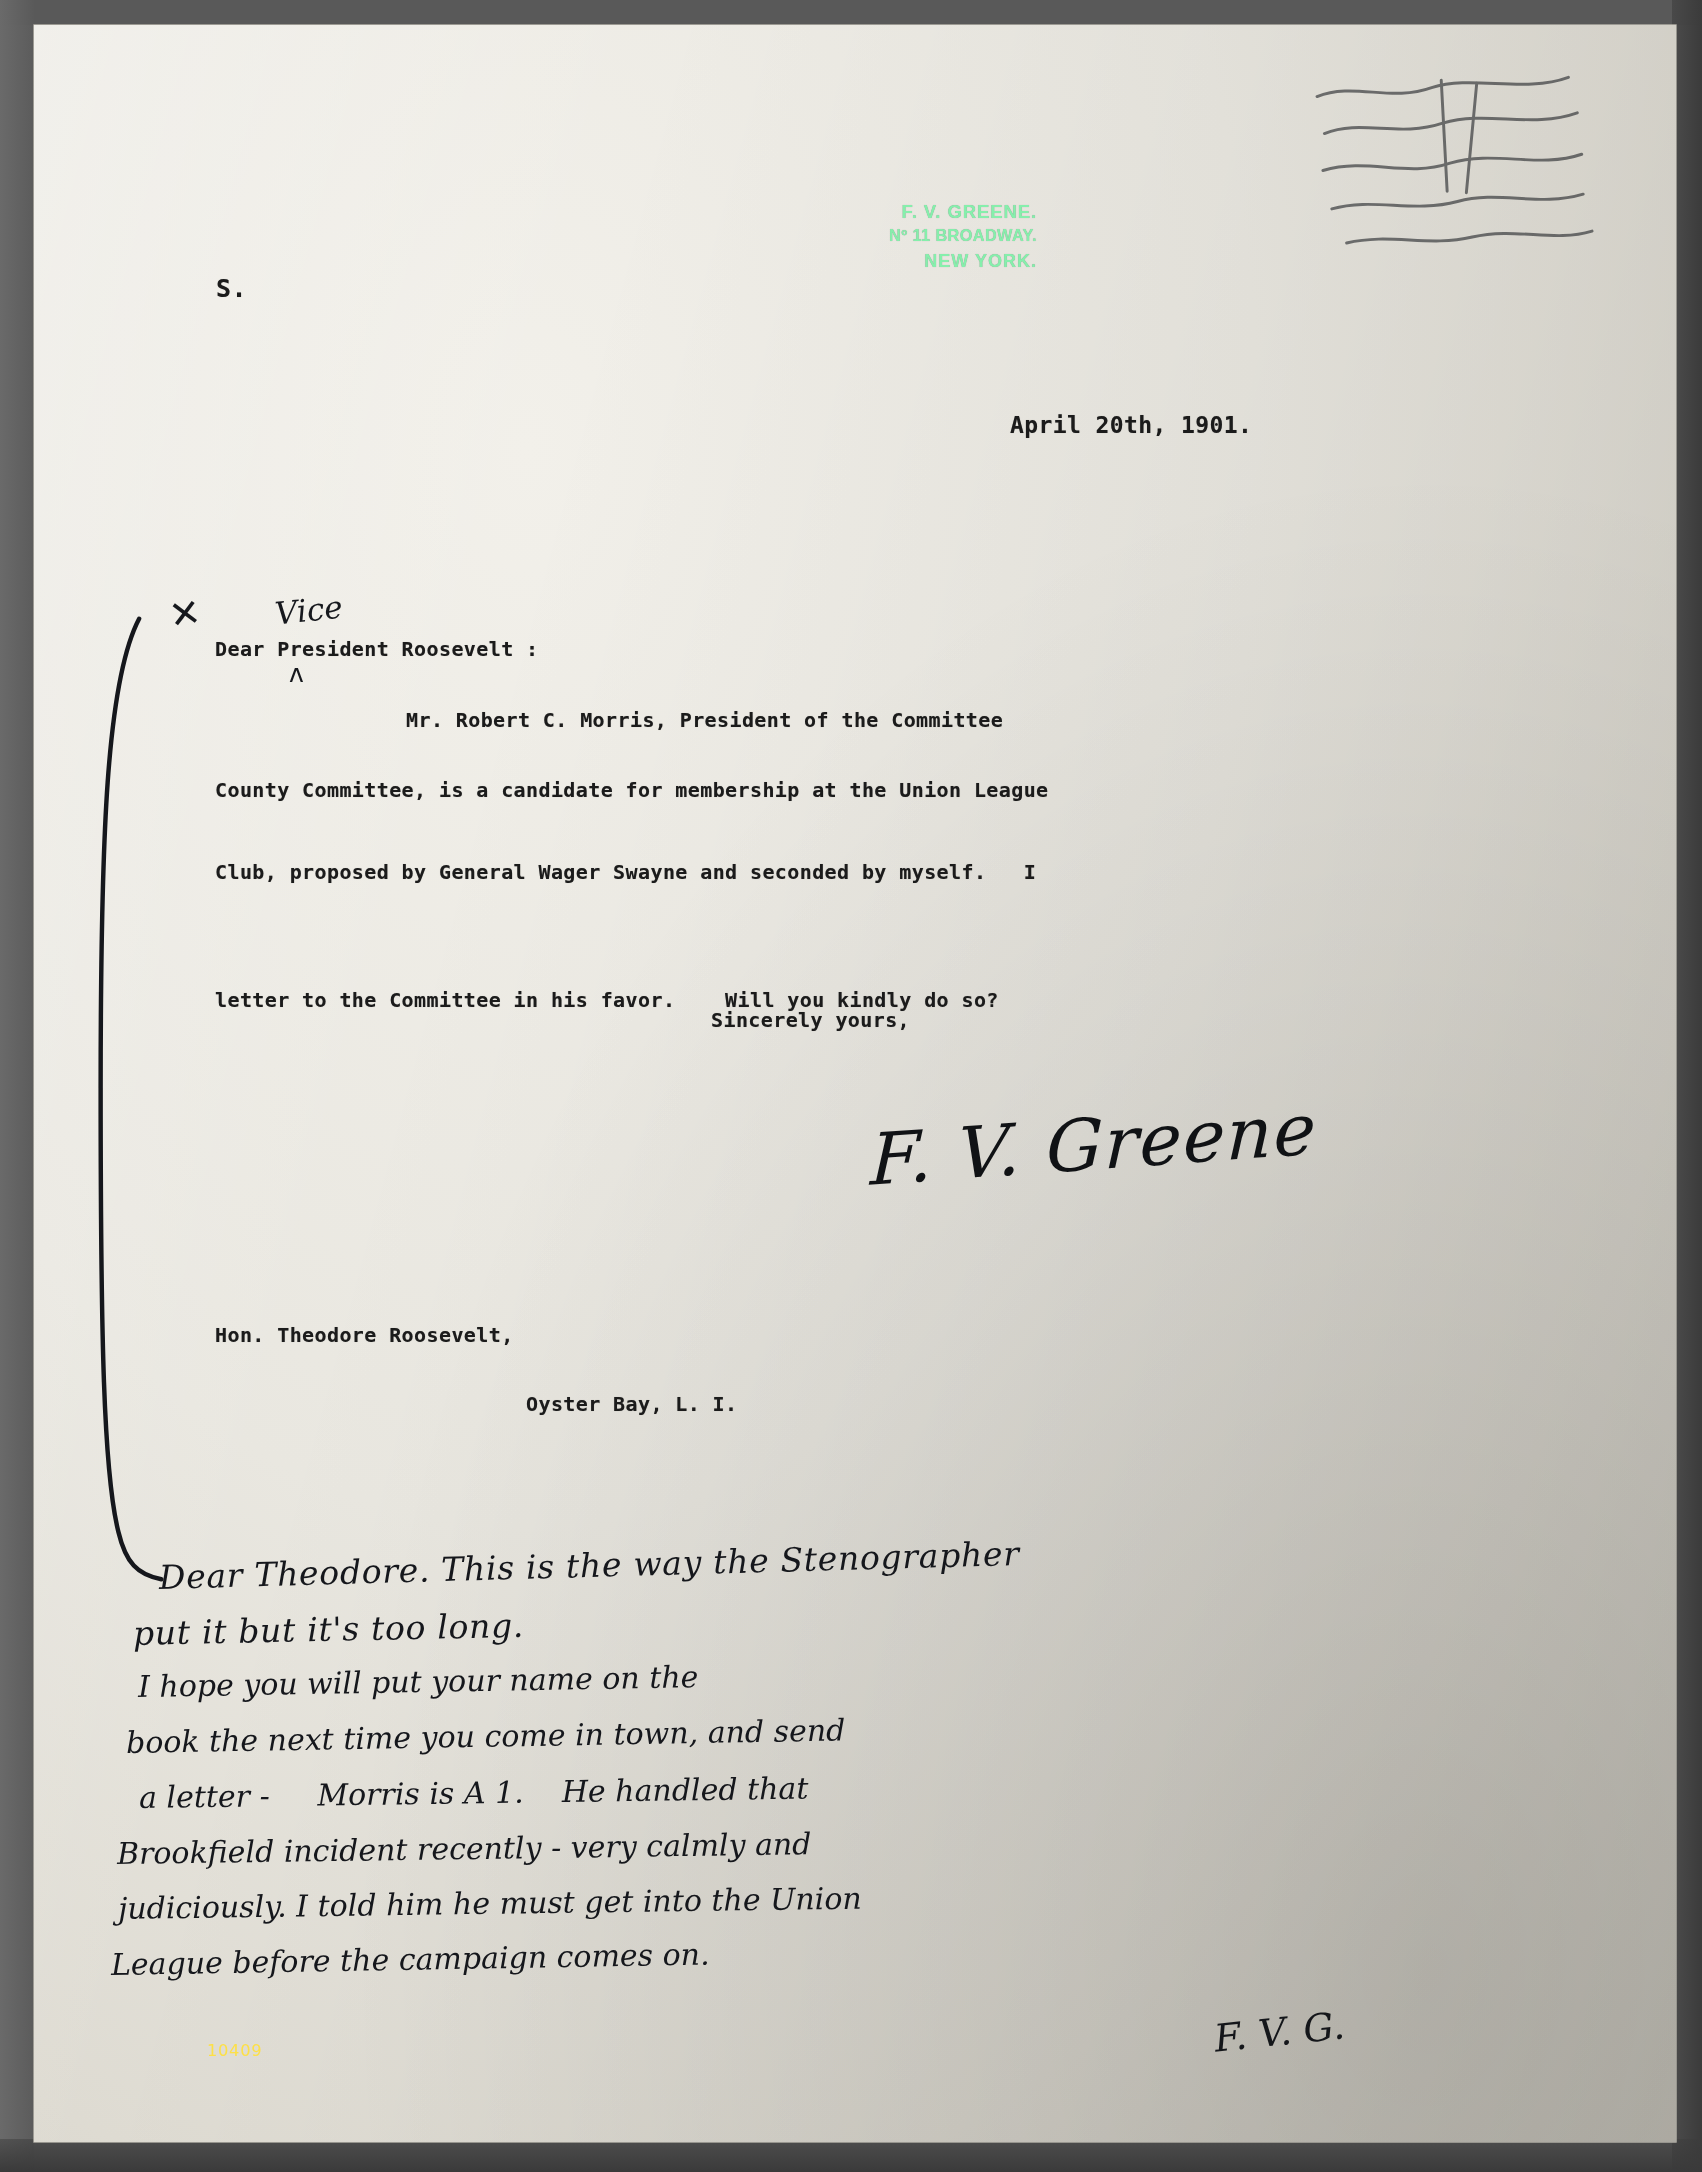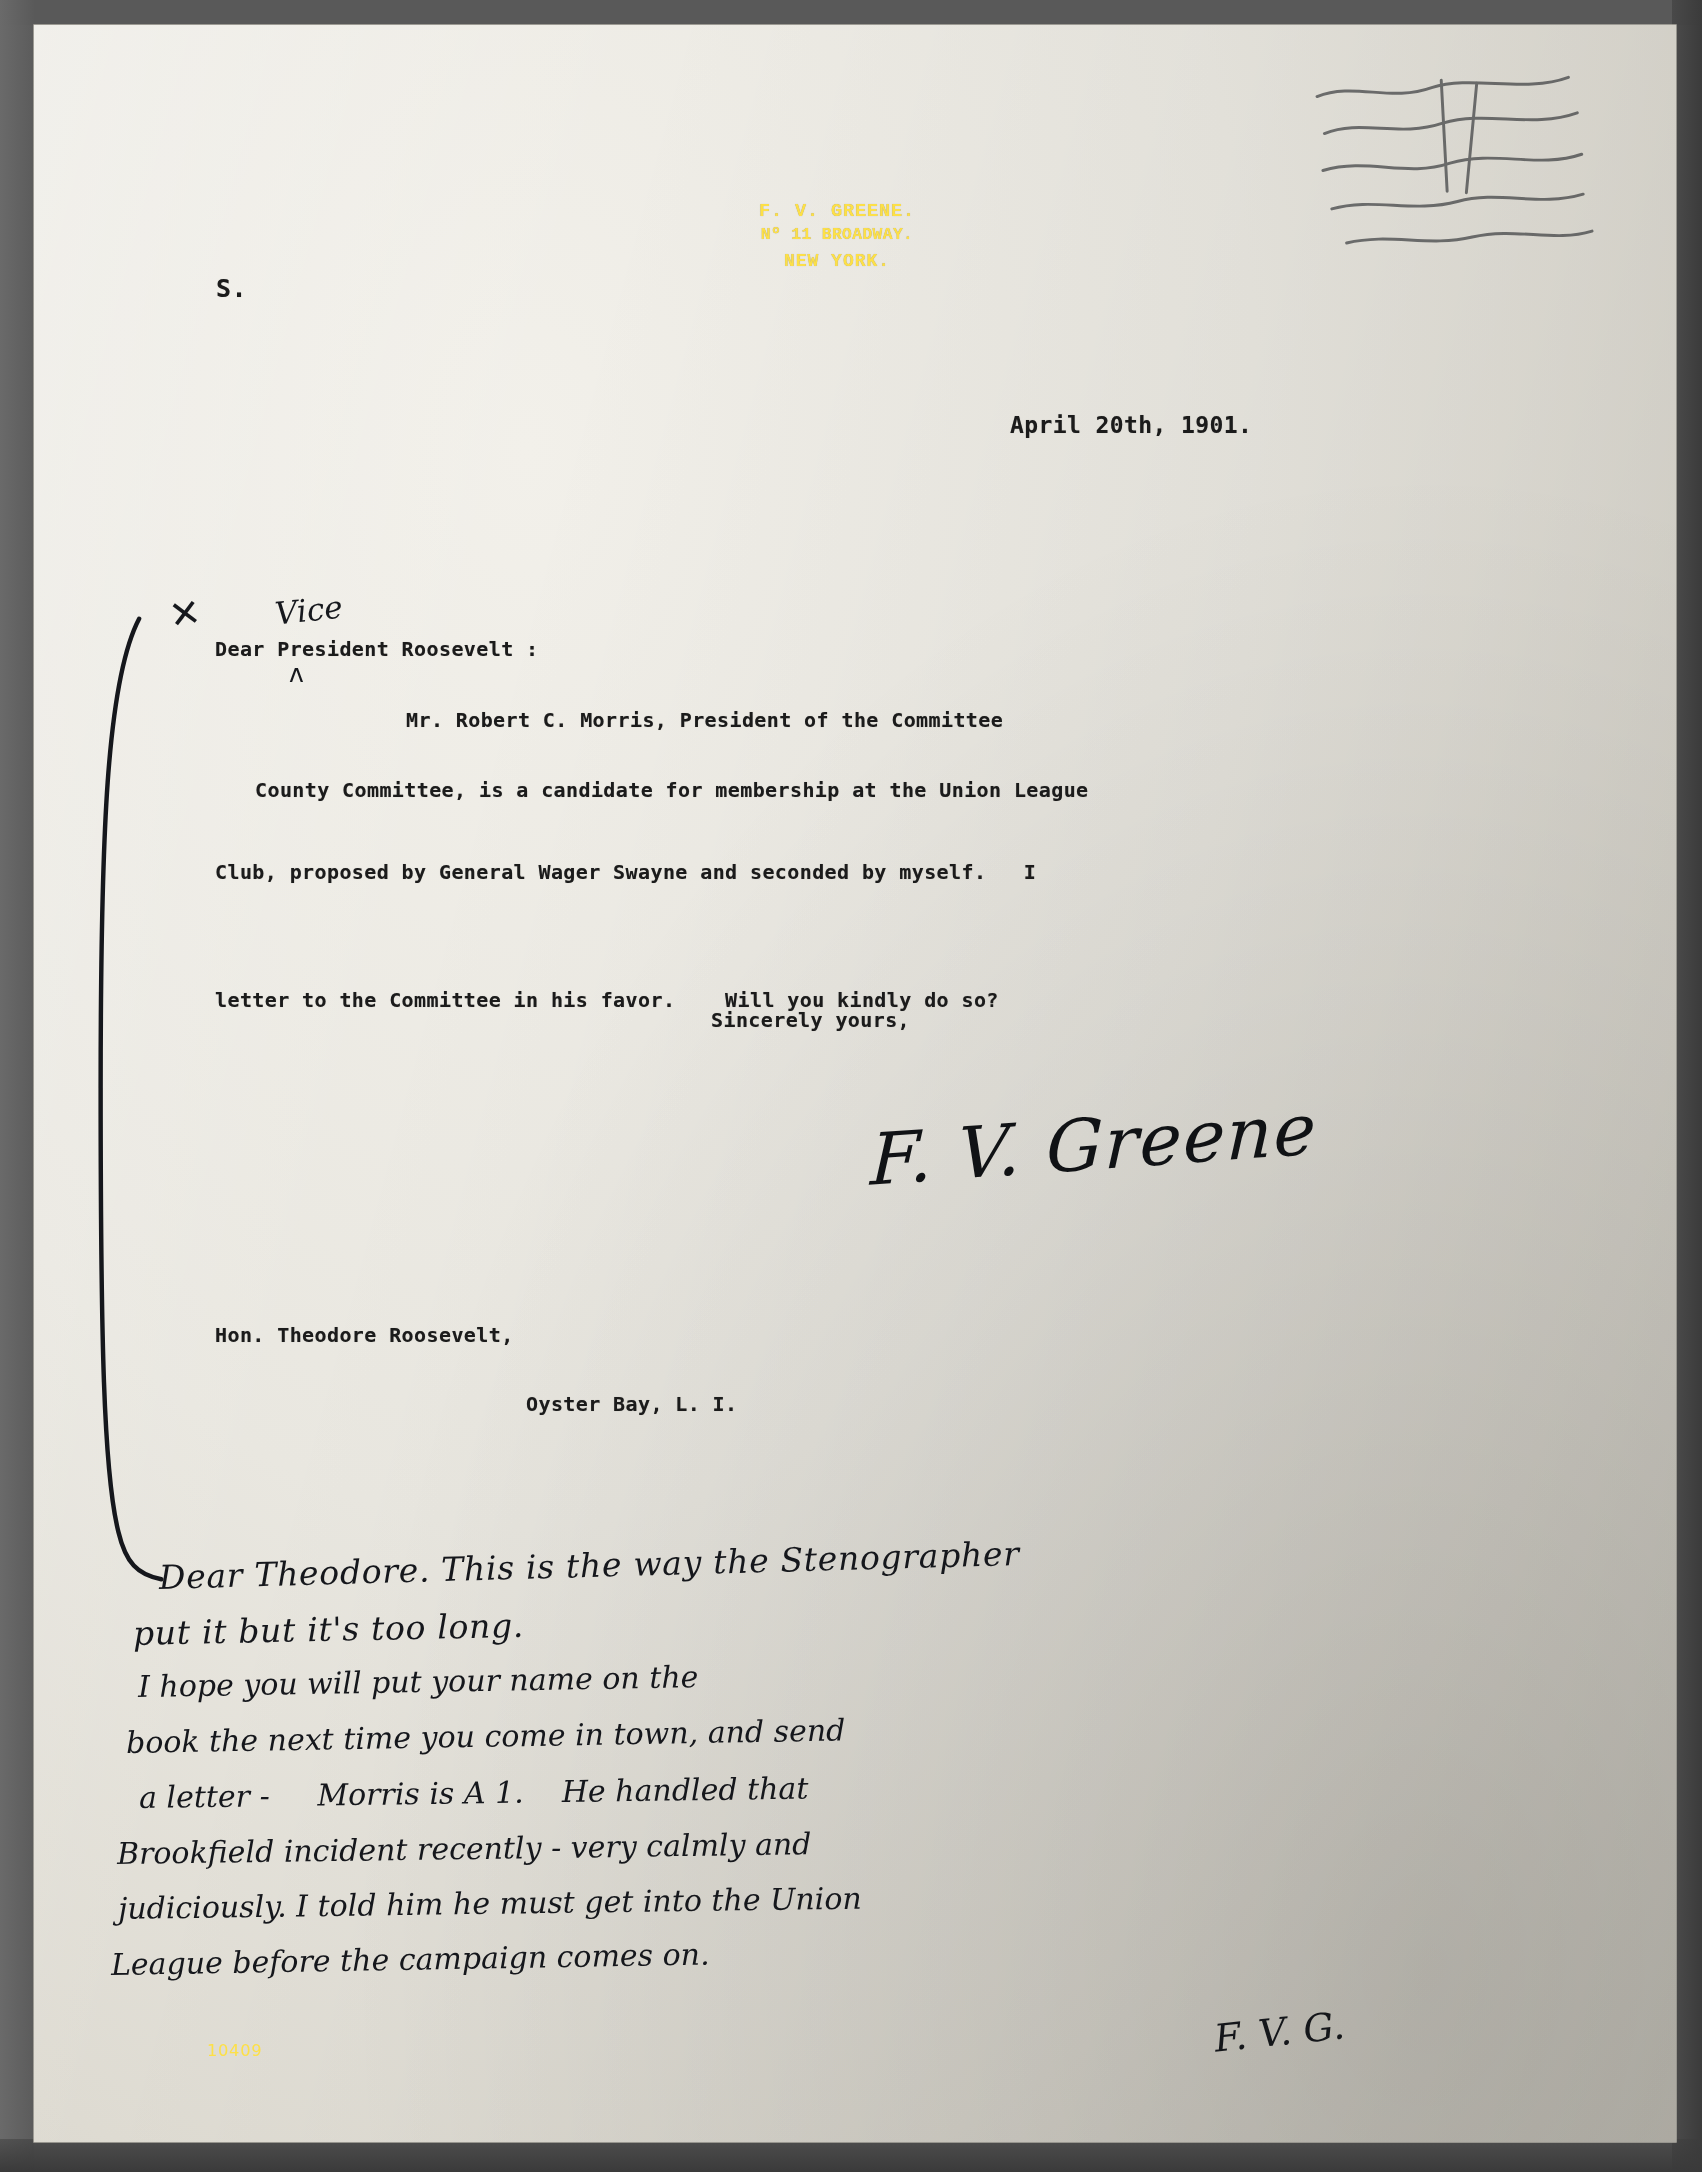--- a/index.html
+++ b/index.html
@@ -77,23 +77,23 @@
     position: absolute;
     color: #1b1b1b;
     font-family: "DejaVu Sans Mono", monospace;
     font-weight: bold;
     letter-spacing: 0.4px;
     white-space: pre;
     text-shadow: 0 0 0.7px rgba(0,0,0,0.35);
   }
   .letterhead {
     position: absolute;
-    text-align: center;
-    color: #fde047;
-    font-family: Liberation Mono, monospace;
+    text-align: right;
+    color: #86efac;
+    font-family: Liberation Sans, sans-serif;
     font-weight: bold;
     letter-spacing: 0.9px;
     line-height: 1.35;
     white-space: pre;
     text-shadow: 0 0 0.7px rgba(0,0,0,0.4);
   }
   #lh1 { font-size: 18.5px; }
   #lh2 { font-size: 16.3px; letter-spacing: 0.4px; }
   #lh3 { font-size: 18px; letter-spacing: 1px; }
 
@@ -229,21 +229,21 @@
     <path d="M88 6 C 44 90, 36 300, 36 640 C 36 980, 40 1160, 60 1240 C 70 1282, 86 1298, 118 1304" stroke="#15171c" stroke-width="6" fill="none" stroke-linecap="round"></path>
   </svg>
 
   <div class="xmark">✕</div>
   <div class="vice">Vice</div>
   <div class="caret">ʌ</div>
 
   <div class="typed body-line" style="left:215px; top:639px;">Dear President Roosevelt :</div>
 
   <div class="typed body-line" style="left:406px; top:710px;">Mr. Robert C. Morris, President of the Committee</div>
-  <div class="typed body-line" style="left:215px; top:780px;margin-left:40px;">County Committee, is a candidate for membership at the Union League</div>
+  <div class="typed body-line" style="left:215px; top:780px;">County Committee, is a candidate for membership at the Union League</div>
   <div class="typed body-line" style="left:215px; top:850px;margin-top:12px;">Club, proposed by General Wager Swayne and seconded by myself.   I</div>
   <div class="typed body-line" style="left:215px; top:990px;">letter to the Committee in his favor.    Will you kindly do so?</div>
 
   <div class="typed body-line" style="left:711px; top:1010px;">Sincerely yours,</div>
 
   <div class="signature">F. V. Greene</div>
 
   <div class="typed body-line" style="left:215px; top:1325px;">Hon. Theodore Roosevelt,</div>
   <div class="typed body-line" style="left:526px; top:1394px;">Oyster Bay, L. I.</div>
 

